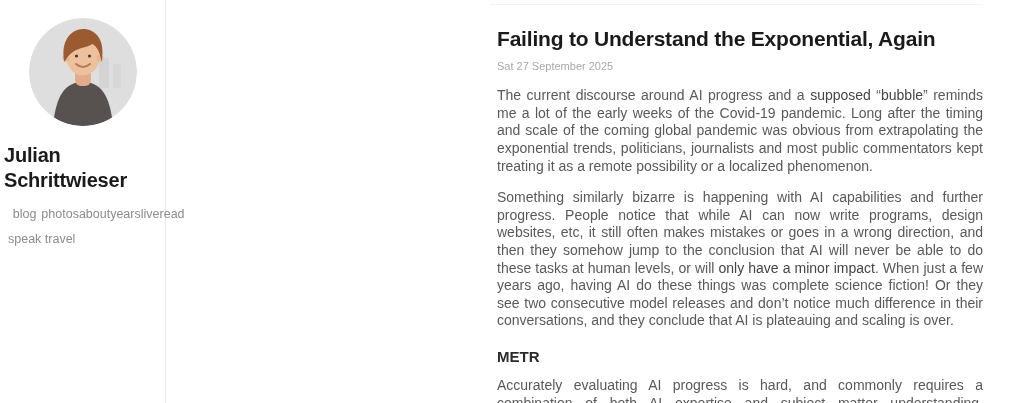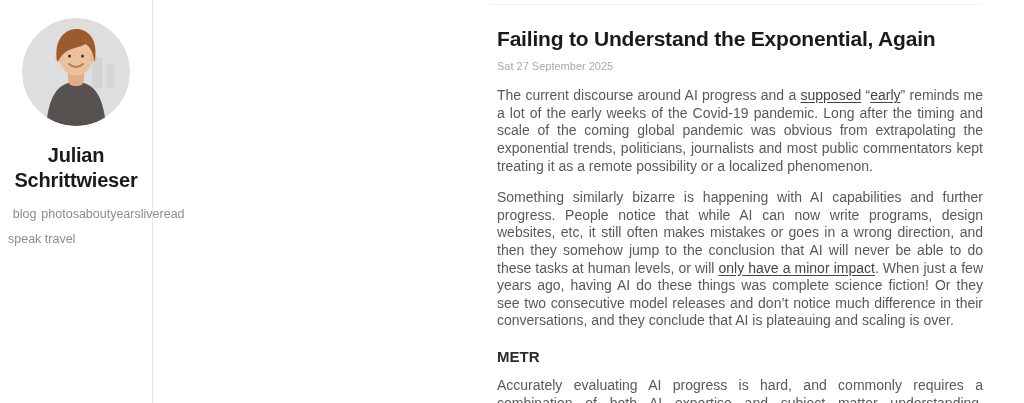--- a/index.html
+++ b/index.html
@@ -16,23 +16,22 @@
   html, body { background: #ffffff; }
   body {
     width: 1024px; height: 403px;
     position: relative; overflow: hidden;
     font-family: "Liberation Sans", sans-serif;
   }
 
   
   .sidebar {
     position: absolute; left: 0; top: 0;
-    width: 153px; height: 403px;
+    width: 166px; height: 403px;
     border-right: 1px solid var(--divider);
-    text-align: center;
   }
   .avatar {
     width: 108px; height: 108px;
     margin: 18px auto 0 auto;
     border-radius: 50%;
     overflow: hidden;
     display: block;
   }
   .avatar svg { display: block; }
   .author-name {
@@ -84,21 +83,20 @@
   .article-body { margin-top: 15px; }
   .article-body p {
     font-size: 14px;
     line-height: 17.6px;
     color: var(--body-text);
     text-align: justify;
     margin-bottom: 14px;
   }
   .article-body p a {
     color: var(--link);
-    text-decoration: underline;
     text-underline-offset: 2px;
     cursor: pointer;
   }
   .article-body h3 {
     font-size: 15px;
     font-weight: bold;
     color: #2b2b2b;
     margin: 18px 0 12px 0;
   }
 </style>
@@ -151,19 +149,19 @@
   </nav>
 </aside>
 
 <main>
   <article class="article">
     <header>
       <h2 class="article-title">Failing to Understand the Exponential, Again</h2>
       <div class="article-date">Sat 27 September 2025</div>
     </header>
     <div class="article-body" id="article-body">
-        <p>The current discourse around AI progress and a <a>supposed</a> “<a>early</a>” reminds me a lot of the early weeks of the Covid-19 pandemic. Long after the timing and scale of the coming global pandemic was obvious from extrapolating the exponential trends, politicians, journalists and most public commentators kept treating it as a remote possibility or a localized phenomenon.</p>
+        <p>The current discourse around AI progress and a <a>supposed</a> “<a>bubble</a>” reminds me a lot of the early weeks of the Covid-19 pandemic. Long after the timing and scale of the coming global pandemic was obvious from extrapolating the exponential trends, politicians, journalists and most public commentators kept treating it as a remote possibility or a localized phenomenon.</p>
         <p>Something similarly bizarre is happening with AI capabilities and further progress. People notice that while AI can now write programs, design websites, etc, it still often makes mistakes or goes in a wrong direction, and then they somehow jump to the conclusion that AI will never be able to do these tasks at human levels, or will <a>only have a minor impact</a>. When just a few years ago, having AI do these things was complete science fiction! Or they see two consecutive model releases and don’t notice much difference in their conversations, and they conclude that AI is plateauing and scaling is over.</p>
         <h3>METR</h3>
         <p>Accurately evaluating AI progress is hard, and commonly requires a combination of both AI expertise and subject matter understanding. Fortunately, there are entire organizations like <a>METR</a> whose sole purpose is to study AI capabilities! We can turn to their recent study , which measures the length of software engineering tasks models can autonomously perform:</p>
       </div>
   </article>
 </main>
 
 </body></html>

